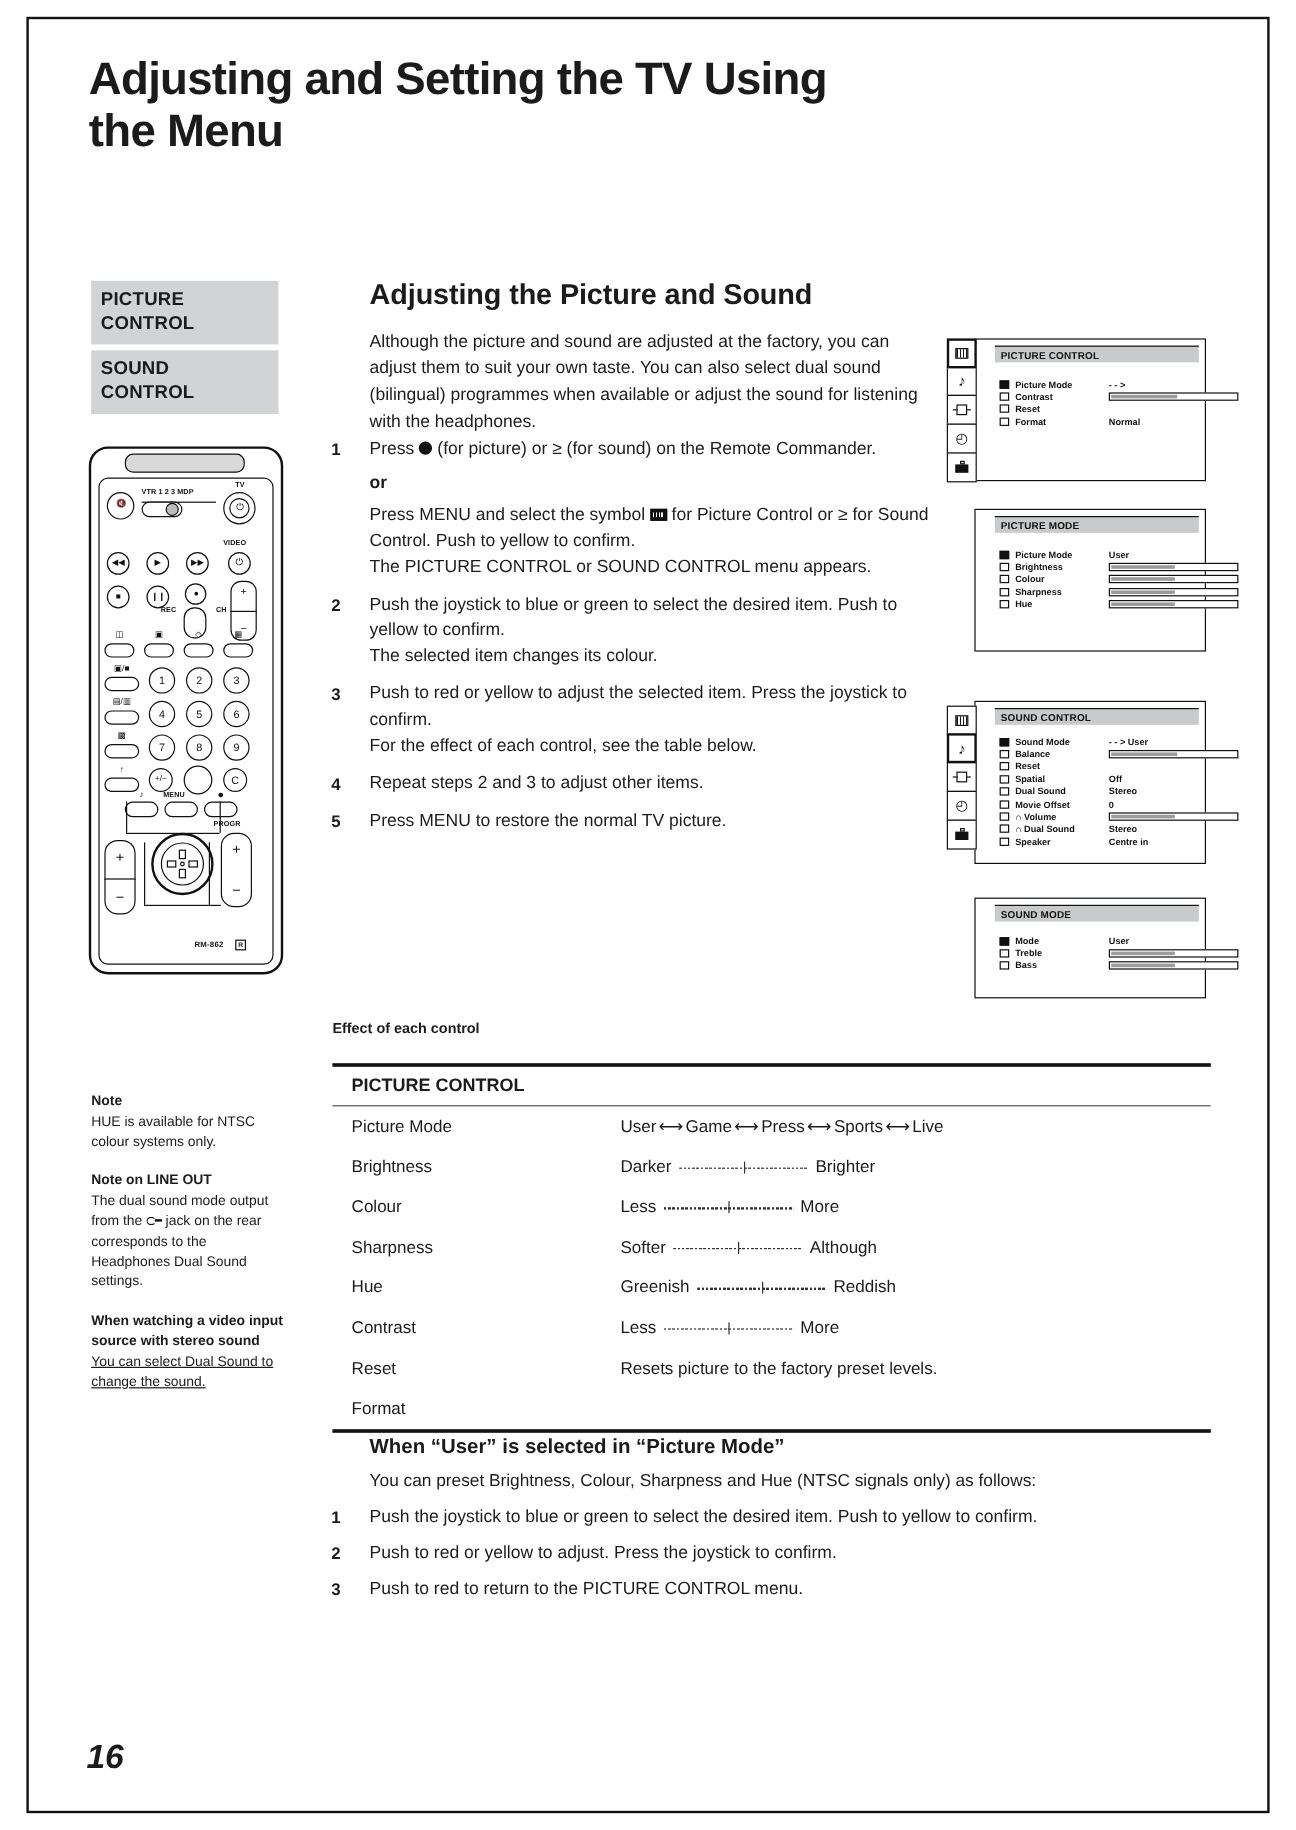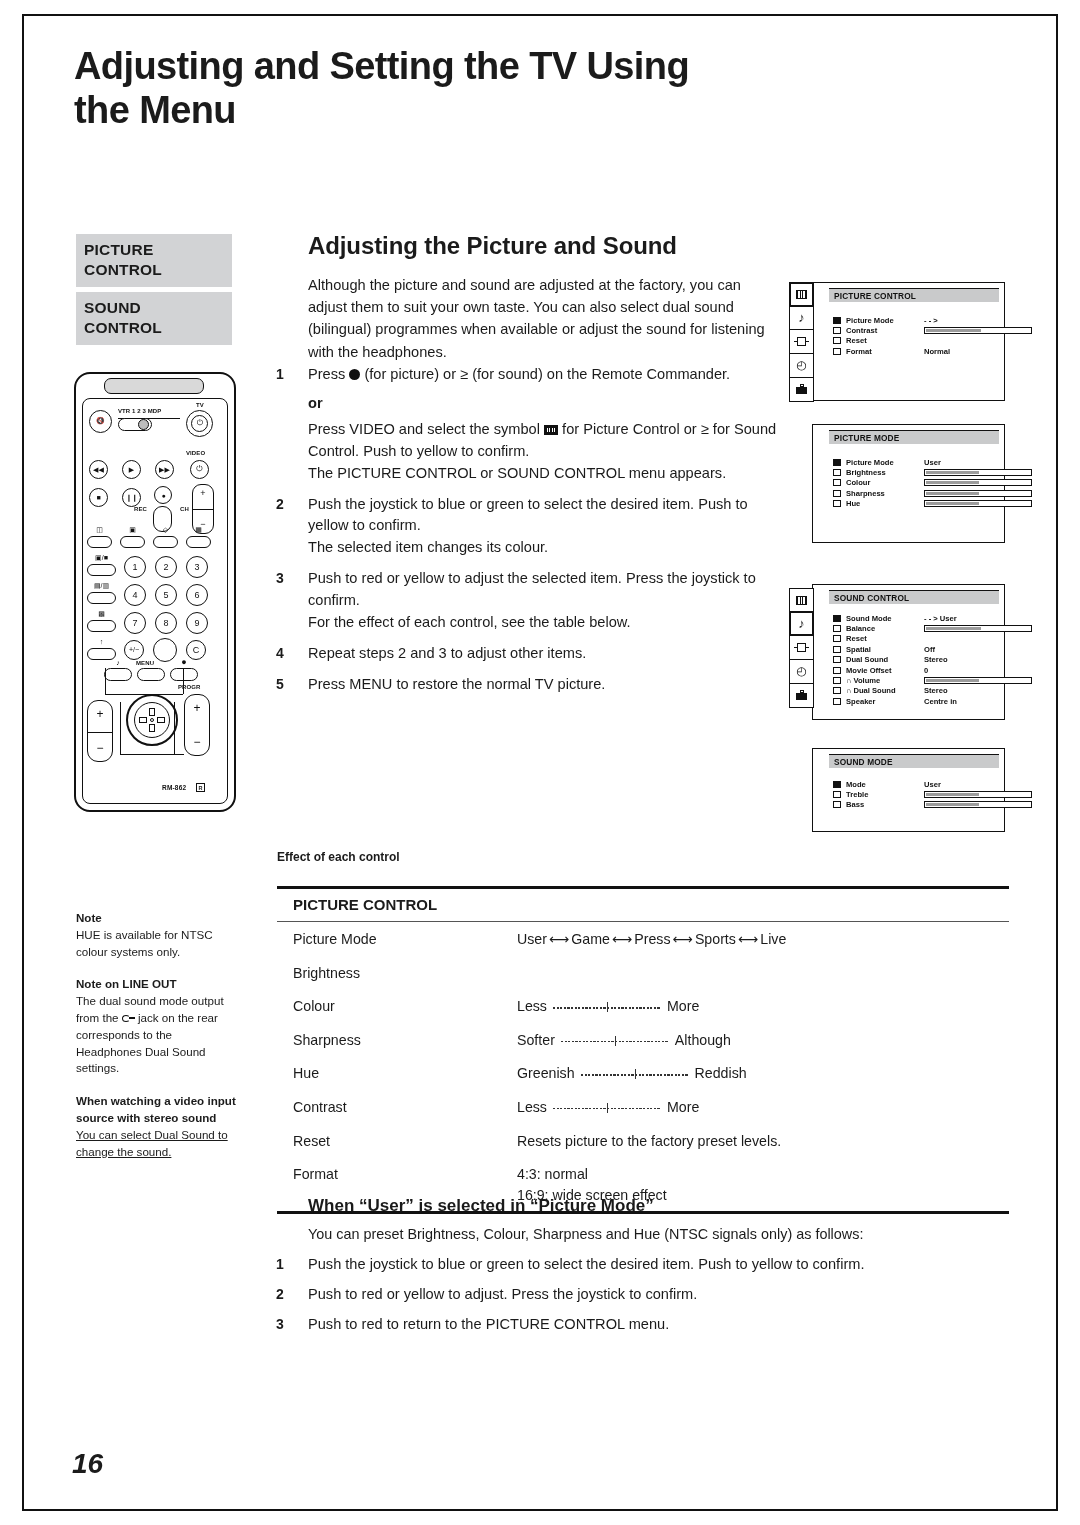--- a/index.html
+++ b/index.html
@@ -548,21 +548,21 @@
 <div class="intro">Although the picture and sound are adjusted at the factory, you can adjust them to suit your own taste. You can also select dual sound (bilingual) programmes when available or adjust the sound for listening with the headphones.</div>
 
 <div class="steps">
   <div class="step">
     <span class="num">1</span>
     <span>Press </span><span class="inline-dot"></span><span> (for picture) or ≥ (for sound) on the Remote Commander.</span>
   </div>
   <div class="or-line">or</div>
   <div class="step">
     <span class="num"></span>
-    <span>Press VIDEO and select the symbol </span><span class="inline-pic-sym"></span><span> for Picture Control or ≥ for Sound Control.  Push to yellow to confirm.</span>
+    <span>Press MENU and select the symbol </span><span class="inline-pic-sym"></span><span> for Picture Control or ≥ for Sound Control.  Push to yellow to confirm.</span>
     <span class="sub">The PICTURE CONTROL or SOUND CONTROL menu appears.</span>
   </div>
   <div class="step">
     <span class="num">2</span>
     <span>Push the joystick to blue or green to select the desired item.  Push to yellow to confirm.</span>
     <span class="sub">The selected item changes its colour.</span>
   </div>
   <div class="step">
     <span class="num">3</span>
     <span>Push to red or yellow to adjust the selected item.  Press the joystick to confirm.</span>
@@ -794,20 +794,21 @@
 
   <div class="etable-row">
     <span class="ecol1">Picture Mode</span>
     <span class="ecol2">
       <span>User</span><span class="lr">⟷</span><span>Game</span><span class="lr">⟷</span><span>Press</span><span class="lr">⟷</span><span>Sports</span><span class="lr">⟷</span><span>Live</span>
     </span>
   </div>
 
   <div class="etable-row">
     <span class="ecol1">Brightness</span>
+    <span class="ecol2"><span>Darker</span><span class="arrow-range"></span><span>Brighter</span></span>
   </div>
 
   <div class="etable-row">
     <span class="ecol1">Colour</span>
     <span class="ecol2"><span>Less</span><span class="arrow-range"></span><span>More</span></span>
   </div>
 
   <div class="etable-row">
     <span class="ecol1">Sharpness</span>
     <span class="ecol2"><span>Softer</span><span class="arrow-range"></span><span>Although</span></span>
@@ -823,24 +824,20 @@
     <span class="ecol2"><span>Less</span><span class="arrow-range"></span><span>More</span></span>
   </div>
 
   <div class="etable-row">
     <span class="ecol1">Reset</span>
     <span class="ecol2">Resets picture to the factory preset levels.</span>
   </div>
 
   <div class="etable-row">
     <span class="ecol1">Format</span>
-    <span class="ecol2">
-      <span style="display:block">4:3:   normal</span>
-      <span style="display:block">16:9: wide screen effect</span>
-    </span>
   </div>
   <div class="rule-thick"></div>
 </div>
 
 <div id="sec-title-user">When “User” is selected in “Picture Mode”</div>
 <div class="user-intro">You can preset Brightness, Colour, Sharpness and Hue (NTSC signals only) as follows:</div>
 <div class="steps2">
   <div class="step">
     <span class="num">1</span>
     <span>Push the joystick to blue or green to select the desired item.  Push to yellow to confirm.</span>

